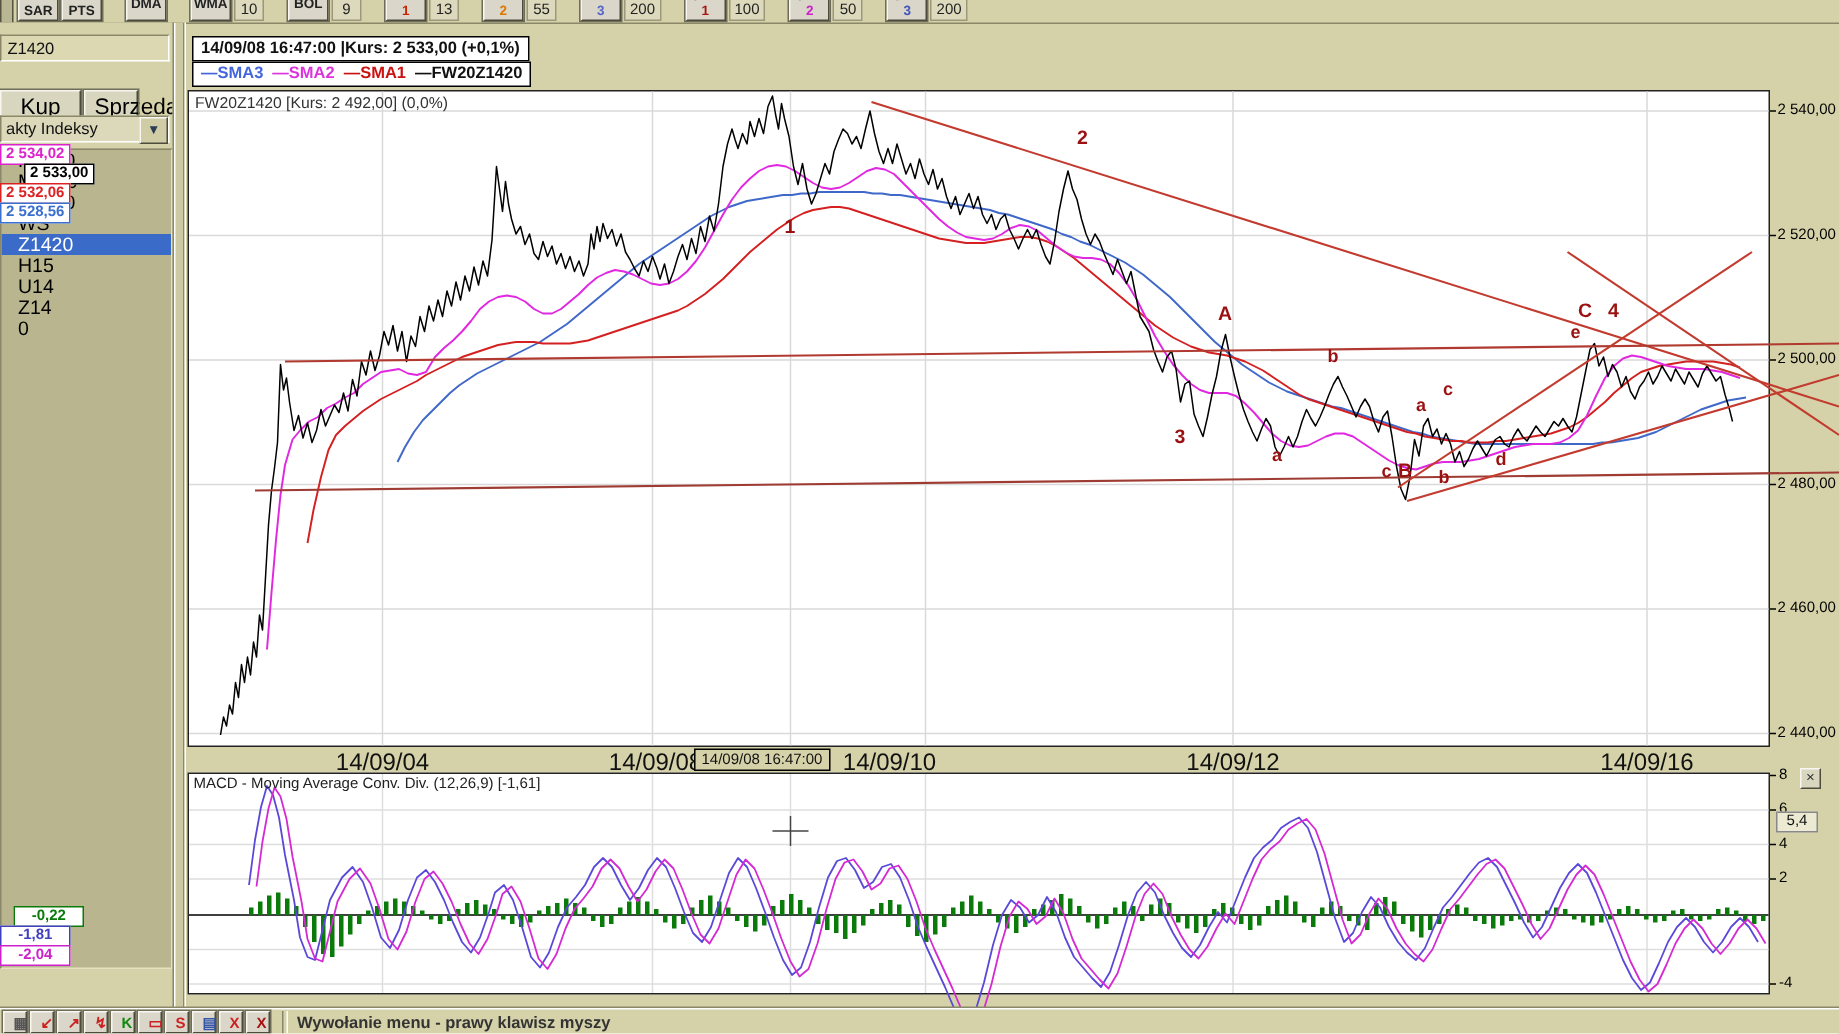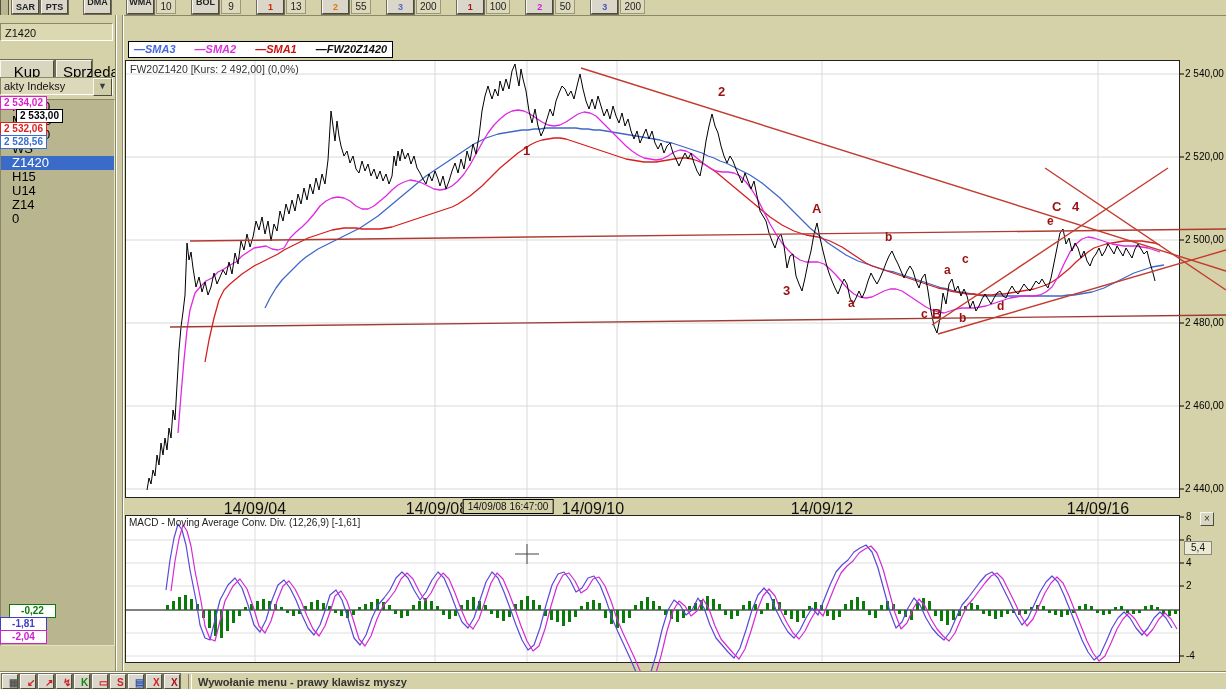--- a/index.html
+++ b/index.html
@@ -41,21 +41,21 @@
     background:#cdc9a2;border-left:1px solid #8a8868;border-right:1px solid #fff;
     box-shadow:inset 1px 0 0 #fff, inset -1px 0 0 #8a8868;}
   
   .main-chart-bg{position:absolute;left:125px;top:60px;width:1055px;height:438px;
     background:#fff;border:1px solid #222;box-sizing:border-box;z-index:1;}
   .macd-bg{position:absolute;left:125px;top:515px;width:1055px;height:148px;
     background:#fff;border:1px solid #222;box-sizing:border-box;z-index:1;}
   #overlay{position:absolute;left:0;top:0;z-index:2;pointer-events:none;}
   .hdr-box{position:absolute;height:15px;border:1px solid #000;background:#fff;
     font-size:11px;font-weight:bold;line-height:15px;padding:0 5px;z-index:3;white-space:nowrap;}
-  .legend-box{display:flex;gap:19px;font-style:italic;}
+  .legend-box{display:flex;gap:6px;}
   .legend-item{font-weight:bold;font-size:11px;}
   .chart-title{position:absolute;left:130px;top:63px;font-size:10.5px;color:#333;z-index:3;}
   .wave{position:absolute;color:#9b1111;font-weight:bold;z-index:3;}
   .axis-label{position:absolute;font-size:10px;color:#000;z-index:3;white-space:nowrap;}
   .val-box{position:absolute;left:1182px;width:45px;height:12px;background:#fff;
     border:1px solid #000;font-size:10px;font-weight:bold;text-align:center;
     line-height:12px;z-index:3;white-space:nowrap;}
   .date-label{position:absolute;top:500px;font-size:16px;transform:translateX(-50%);z-index:3;}
   .date-box{position:absolute;top:499px;height:13px;border:1px solid #000;background:#d5d2a9;
     font-size:10px;line-height:13px;padding:0 4px;transform:translateX(-50%);z-index:3;white-space:nowrap;}
@@ -342,20 +342,21 @@
       <line x1="581" y1="68" x2="1226" y2="271" stroke="#c23b2e" stroke-width="1.4"></line>
       <line x1="190" y1="241" x2="1226" y2="229" stroke="#b03a30" stroke-width="1.4"></line>
       <line x1="170" y1="327" x2="1226" y2="315" stroke="#9e3b32" stroke-width="1.4"></line>
       <line x1="932" y1="325" x2="1168" y2="168" stroke="#c23b2e" stroke-width="1.4"></line>
       <line x1="938" y1="334" x2="1226" y2="250" stroke="#c23b2e" stroke-width="1.4"></line>
       <line x1="1045" y1="168" x2="1226" y2="290" stroke="#c23b2e" stroke-width="1.4"></line>
       <line x1="515" y1="554" x2="539" y2="554" stroke="#444" stroke-width="1"></line>
       <line x1="527" y1="544" x2="527" y2="564" stroke="#444" stroke-width="1"></line>
     </svg>
 
+  <div class="hdr-box" style="left:128px;top:24px;">14/09/08 16:47:00 |Kurs: 2 533,00 (+0,1%)</div>
   <div class="hdr-box legend-box" id="legend" style="left:128px;top:41px;">
       <span class="legend-item" style="color: rgb(68, 102, 221);">—SMA3</span>
       <span class="legend-item" style="color: rgb(221, 51, 221);">—SMA2</span>
       <span class="legend-item" style="color: rgb(204, 17, 17);">—SMA1</span>
       <span class="legend-item" style="color: rgb(17, 17, 17);">—FW20Z1420</span>
     </div>
   <div class="chart-title">FW20Z1420 [Kurs: 2 492,00] (0,0%)</div>
 
   <div id="labels">
       <div class="axis-label" style="left: 1185px; top: 68px;">2 540,00</div>

